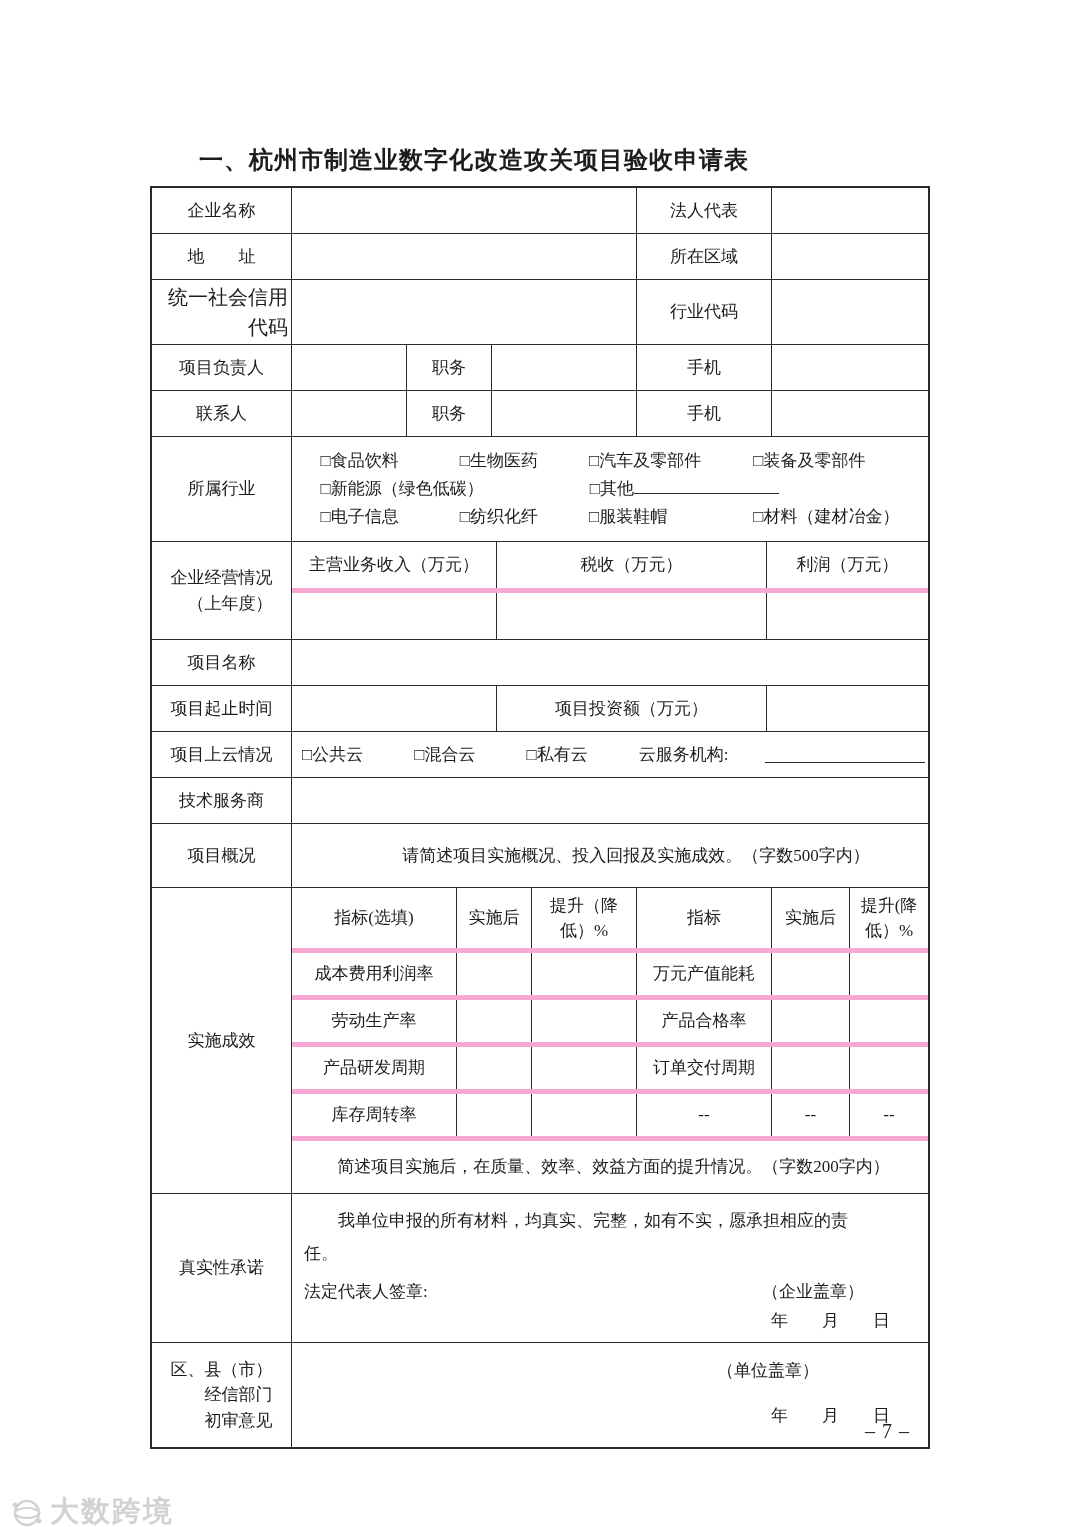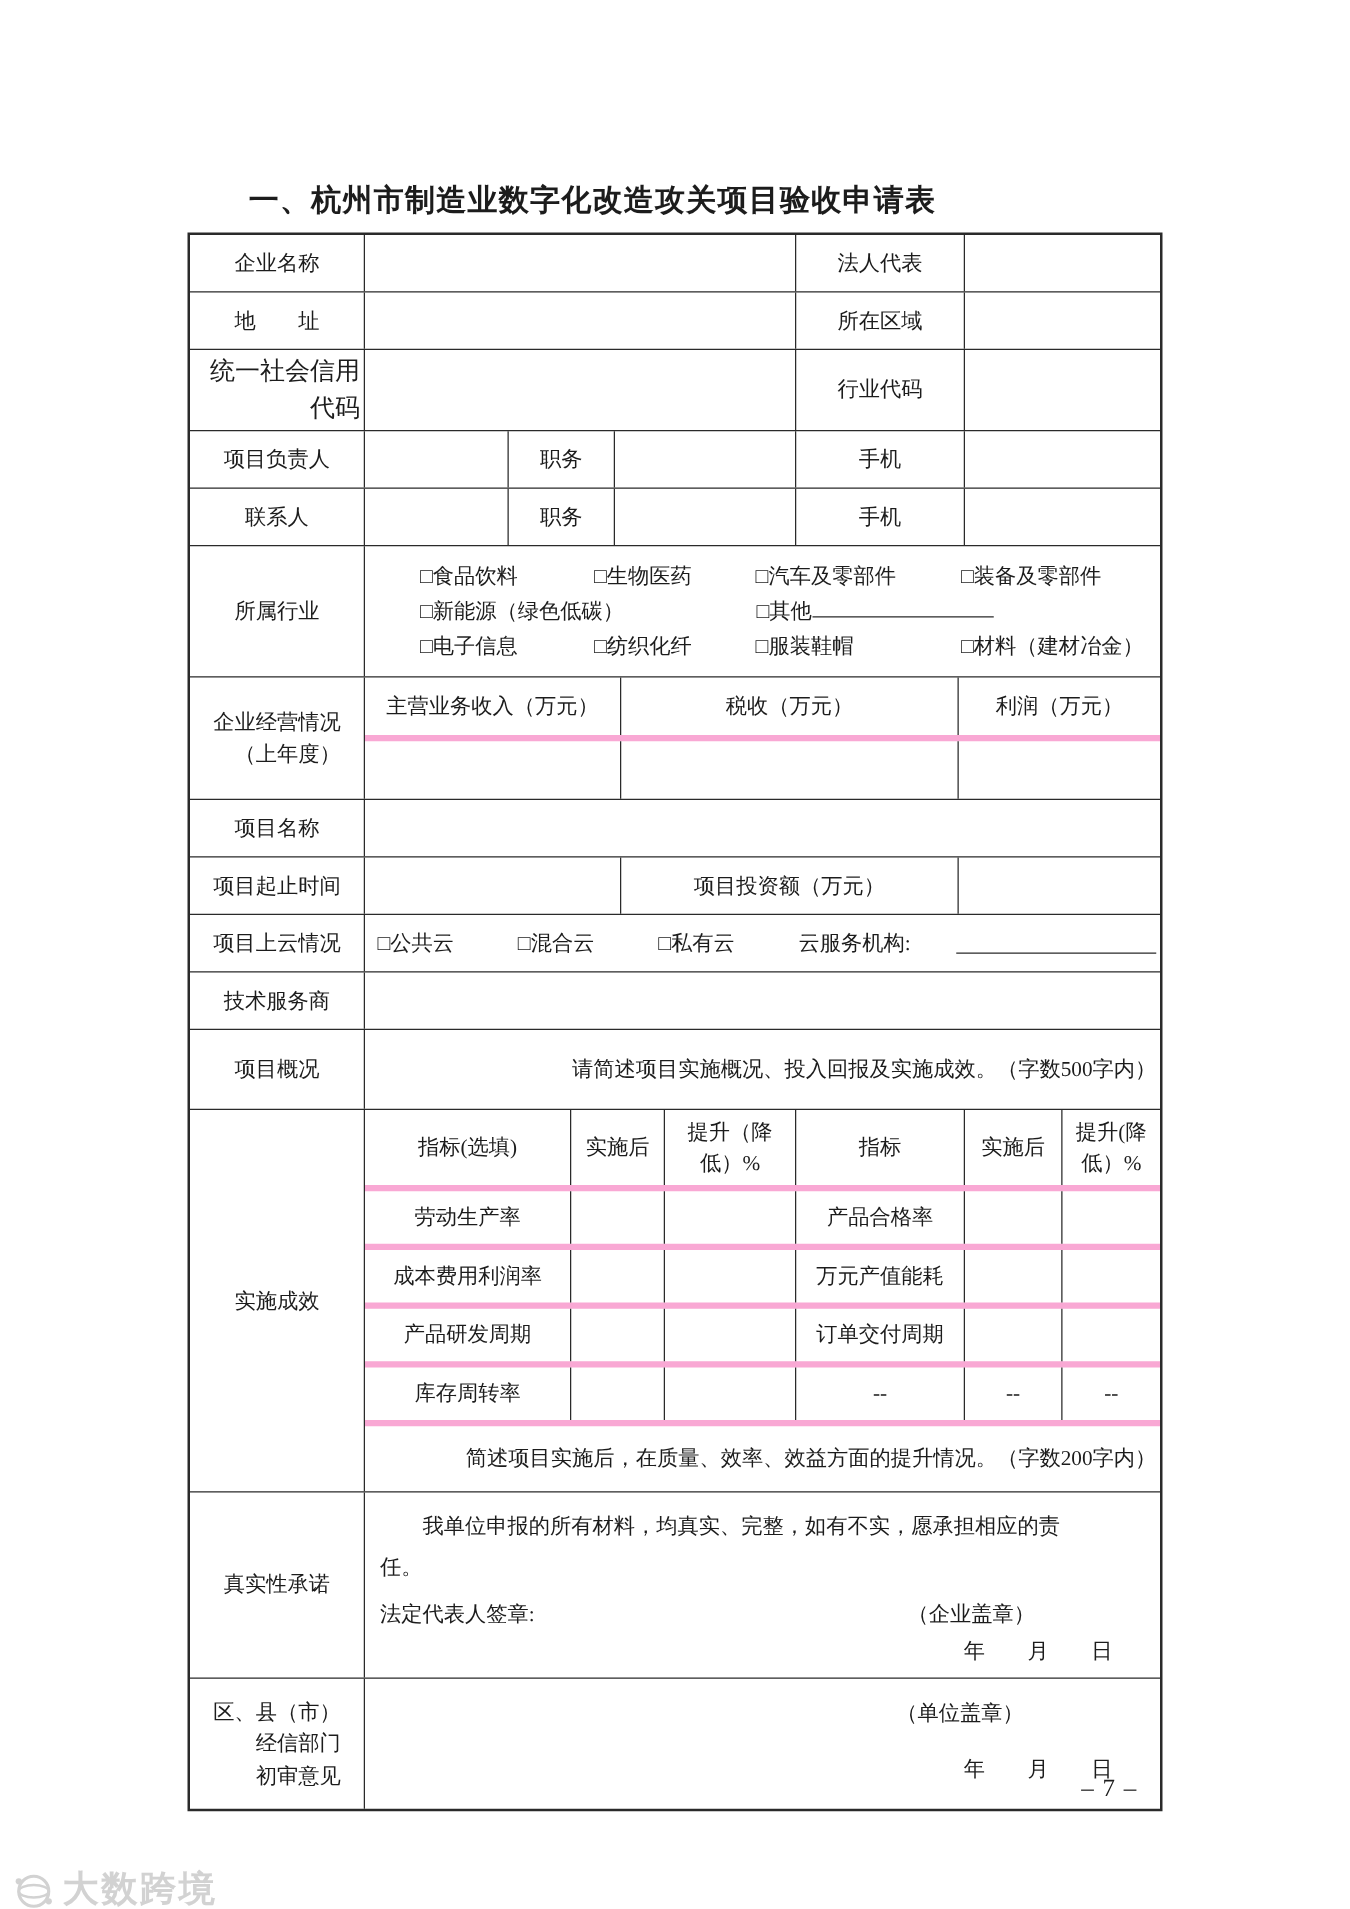--- a/index.html
+++ b/index.html
@@ -11,21 +11,21 @@
   .row{display:flex;border-bottom:1px solid #2a2a2a;align-items:stretch;}
   .row:last-child{border-bottom:none;}
   .cell{box-sizing:border-box;border-right:1px solid #2a2a2a;display:flex;align-items:center;
         justify-content:center;padding:2px 3px;text-align:center;line-height:1.5;min-width:0;}
   .row > .cell:last-child, .subrow > .cell:last-child{border-right:none;}
   .label{width:140px;flex:none;text-align:right;}
   .flex1{flex:1;}
   .subcol{flex:1;display:flex;flex-direction:column;min-width:0;}
   .subrow{display:flex;border-bottom:5px solid #f9a8d4;align-items:stretch;}
   .subrow:last-child{border-bottom:none;}
-  .left{justify-content:flex-end;text-align:left;}
+  .left{justify-content:center;text-align:left;}
   .h45{min-height:45px}
   .h46{min-height:46px}
   .h42{min-height:42px}
   .h60{min-height:60px}
   .h52{min-height:52px}
   .h63{min-height:63px}
   .h88{min-height:88px}
   .h148{min-height:148px}
   .h104{min-height:104px}
   .small{font-size:20px;letter-spacing:0;}
@@ -41,21 +41,21 @@
   .fill{display:inline-block;border-bottom:1px solid #2a2a2a;height:15px;vertical-align:baseline;}
   .fill-other{width:145px;}
   .fill-cloud{width:215px;}
   .cloudline{padding-left:10px;gap:36px;}
   .cloudline .ck{margin-right:15px;}
   .overview-hint{padding-left:55px;}
   .note-cell{padding-left:10px;}
   
   .block{flex:1;display:flex;flex-direction:column;text-align:left;box-sizing:border-box;min-width:0;}
   .stmt{margin:10px 55px 0 12px;text-indent:34px;line-height:33px;}
-  .sign-row{display:flex;justify-content:space-between;padding:10px 100px 0 12px;}
+  .sign-row{display:flex;justify-content:space-between;padding:10px 64px 0 12px;}
   .seal-row{padding:16px 0 0 425px;}
   .date-row{text-align:right;padding:6px 38px 6px 0;}
   .date-row2{text-align:right;padding:22px 38px 6px 0;}
   .pageno{position:absolute;top:1420px;right:162px;font-size:20px;letter-spacing:1px;}
   .watermark{position:absolute;left:10px;top:1492px;display:flex;align-items:center;gap:6px;
              color:#d2d2d2;font-size:29px;font-weight:bold;letter-spacing:2px;}
 </style>
 </head>
 <body>
 
@@ -188,33 +188,33 @@
         <div class="subrow h60">
           <div class="cell wM1">指标(选填)</div>
           <div class="cell wM2">实施后</div>
           <div class="cell wM3">提升（降低）%</div>
           <div class="cell wM4">指标</div>
           <div class="cell wM5">实施后</div>
           <div class="cell flex1">提升(降低）%</div>
         </div>
 
         <div class="subrow h42">
+          <div class="cell wM1">成本费用利润率</div>
+          <div class="cell wM2"></div>
+          <div class="cell wM3"></div>
+          <div class="cell wM4">万元产值能耗</div>
+          <div class="cell wM5"></div>
+          <div class="cell flex1"></div>
+        </div>
+
+        <div class="subrow h42">
           <div class="cell wM1">劳动生产率</div>
           <div class="cell wM2"></div>
           <div class="cell wM3"></div>
           <div class="cell wM4">产品合格率</div>
-          <div class="cell wM5"></div>
-          <div class="cell flex1"></div>
-        </div>
-
-        <div class="subrow h42">
-          <div class="cell wM1">成本费用利润率</div>
-          <div class="cell wM2"></div>
-          <div class="cell wM3"></div>
-          <div class="cell wM4">万元产值能耗</div>
           <div class="cell wM5"></div>
           <div class="cell flex1"></div>
         </div>
 
         <div class="subrow h42">
           <div class="cell wM1">产品研发周期</div>
           <div class="cell wM2"></div>
           <div class="cell wM3"></div>
           <div class="cell wM4">订单交付周期</div>
           <div class="cell wM5"></div>

